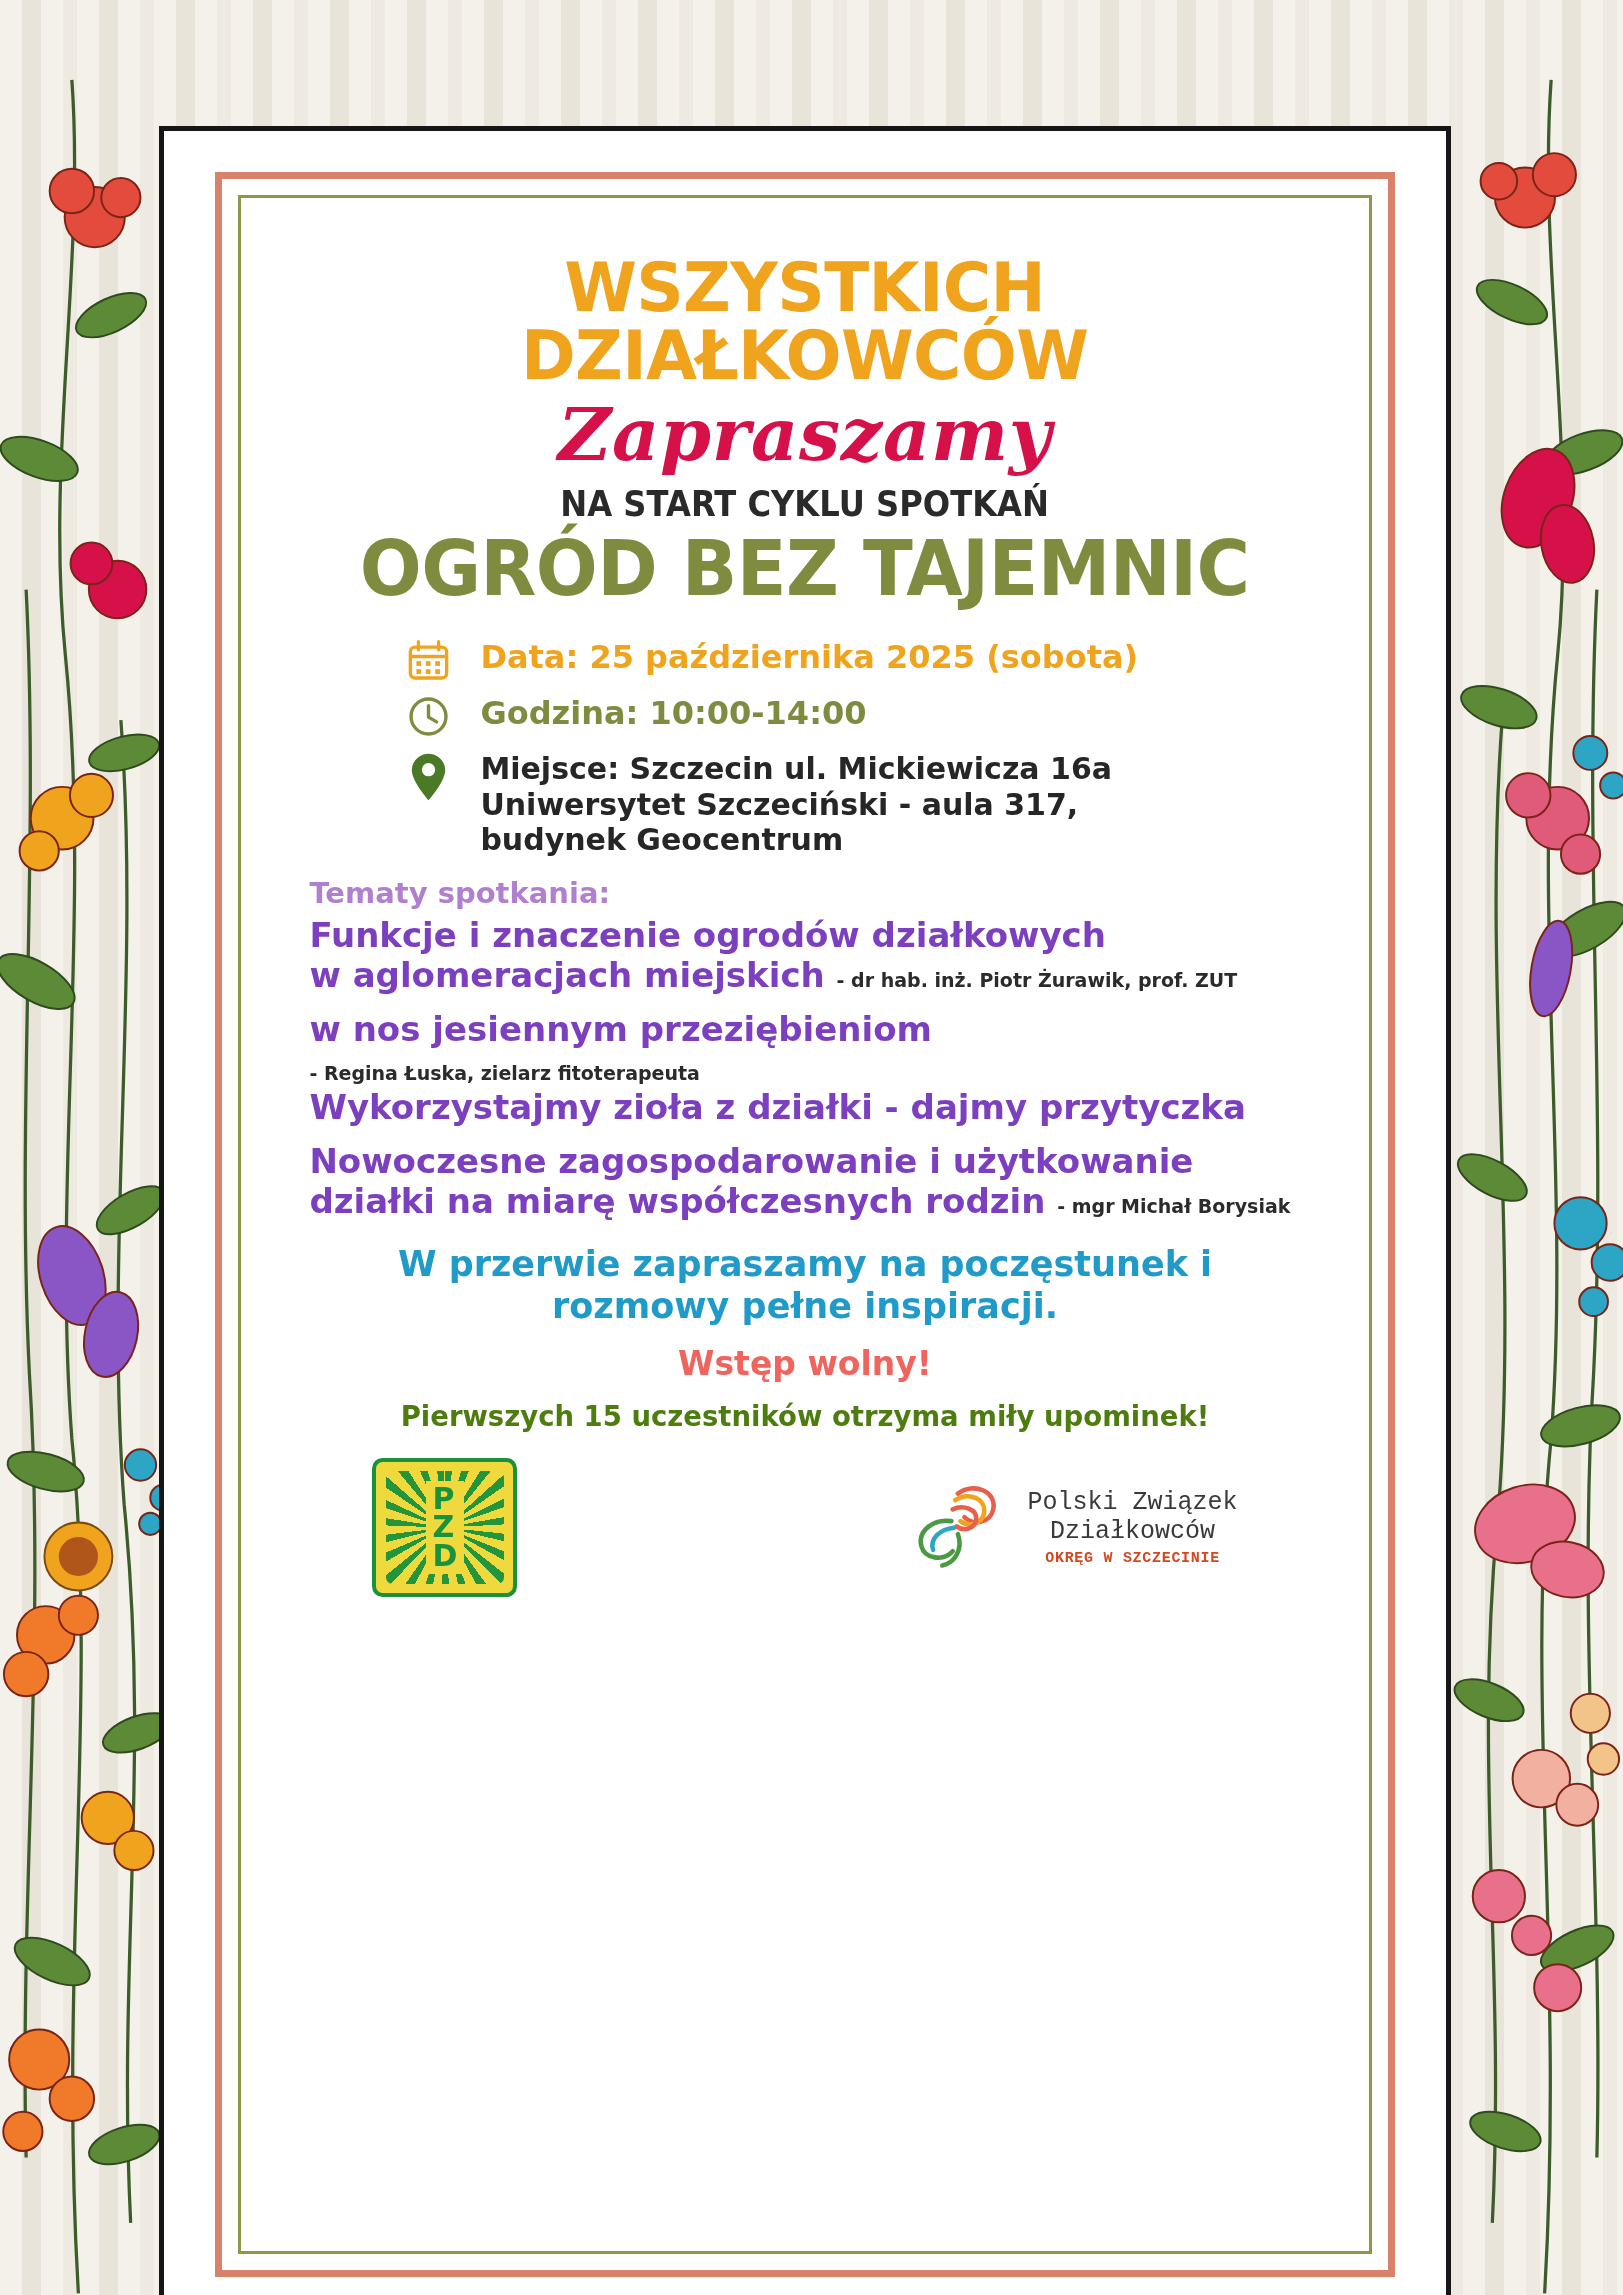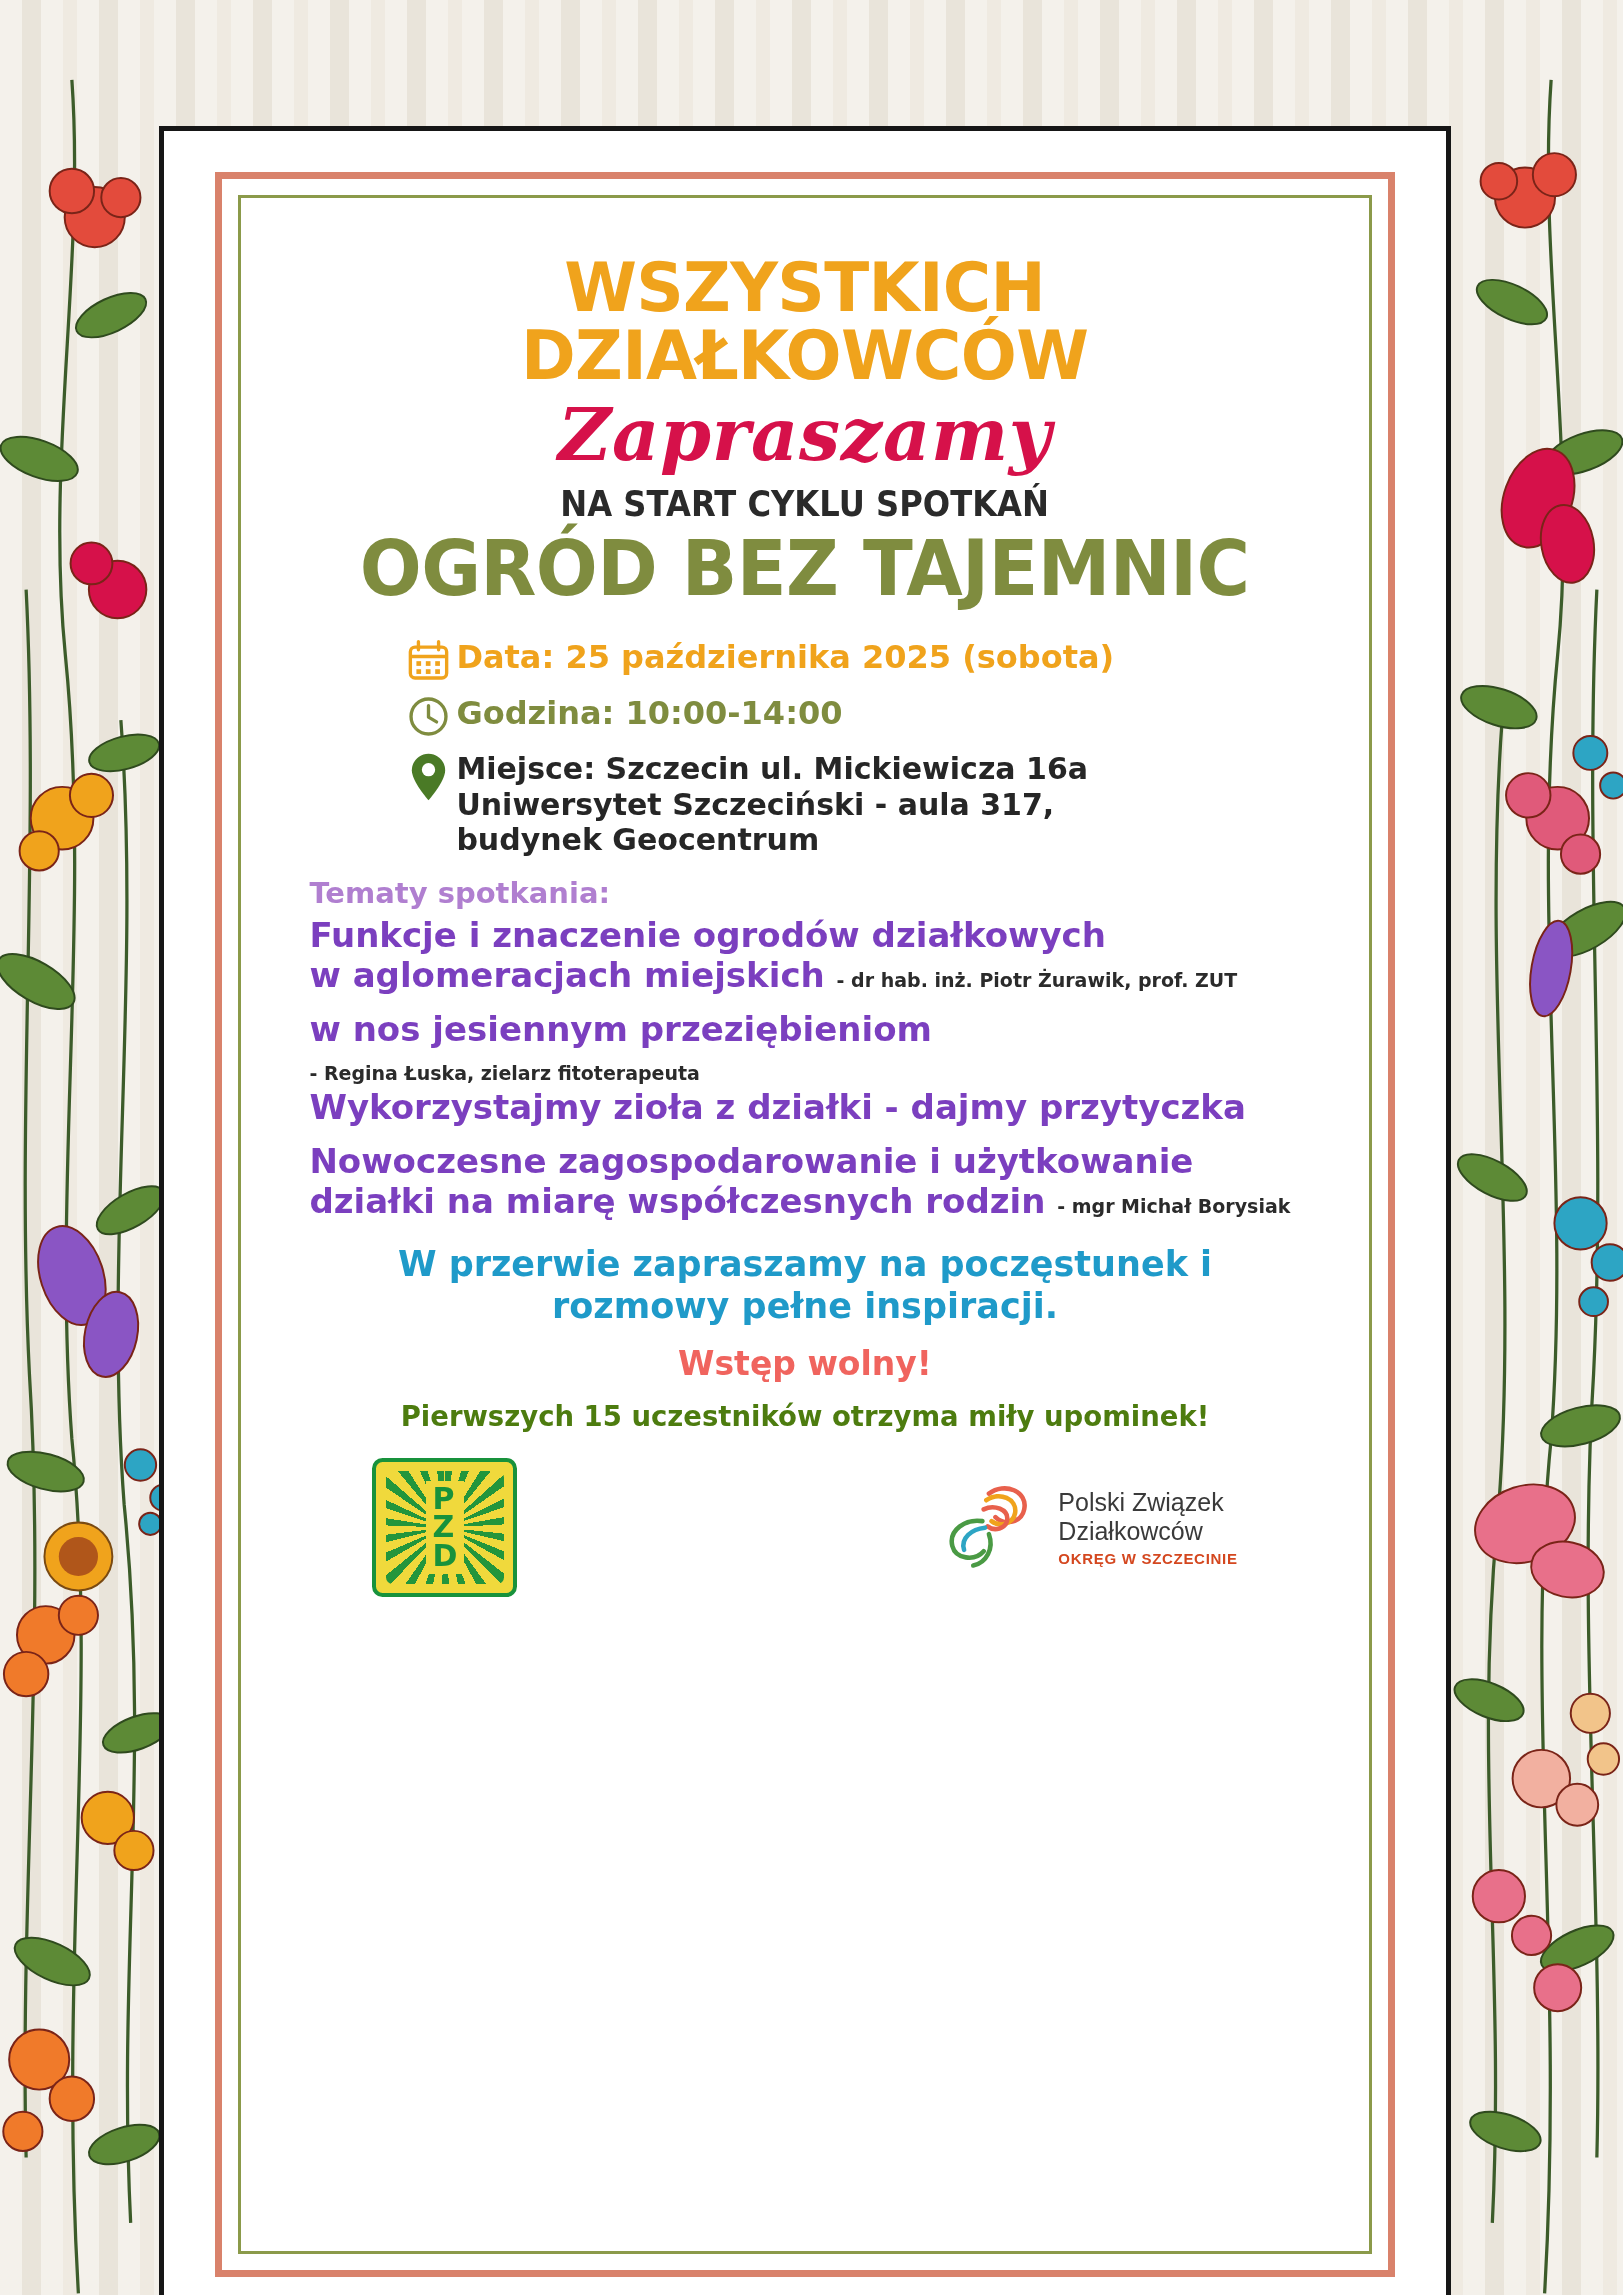--- a/index.html
+++ b/index.html
@@ -131,20 +131,21 @@
 
   
   .info-block {
     margin-top: 30px;
     padding-left: 113px;
   }
   .info-row {
     display: flex;
     align-items: flex-start;
     margin-bottom: 10.5px;
+    gap: 24px;
   }
   .info-icon {
     width: 56px;
     min-width: 56px;
     display: flex;
     justify-content: center;
     align-items: flex-start;
     padding-top: 2.6px;
   }
   .info-text {
@@ -249,22 +250,23 @@
     z-index: 2;
     background: #f0d93c;
     padding: 3.9px 6.5px;
   }
   .right-logo {
     display: flex;
     align-items: center;
     gap: 14.4px;
   }
   .right-logo-text {
-    font-family: Liberation Sans, sans-serif;
+    font-family: Liberation Mono, monospace;
     line-height: 1.16;
+    text-align: center;
   }
   .right-logo-text .l1 {
     font-size: 25px;
     color: #3a3a3a;
   }
   .right-logo-text .l2 {
     font-size: 15px;
     font-weight: bold;
     color: #d4471f;
     letter-spacing: 0.7px;

